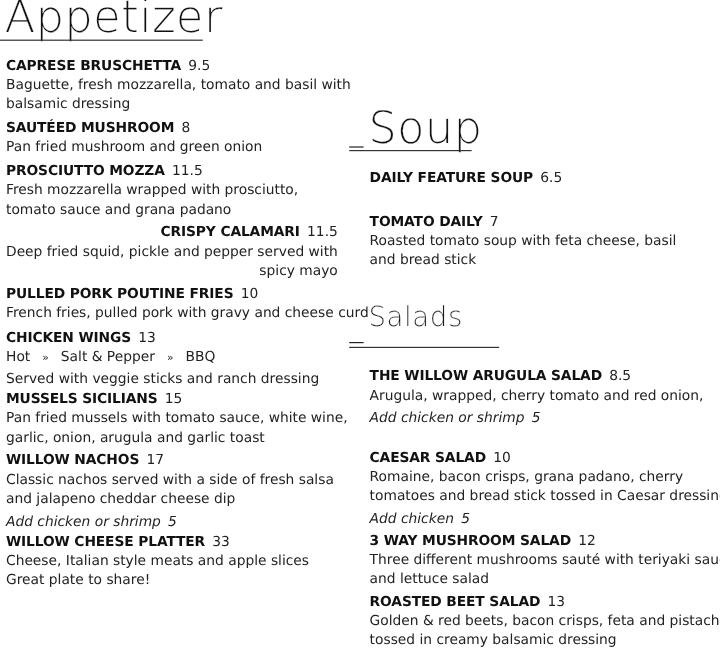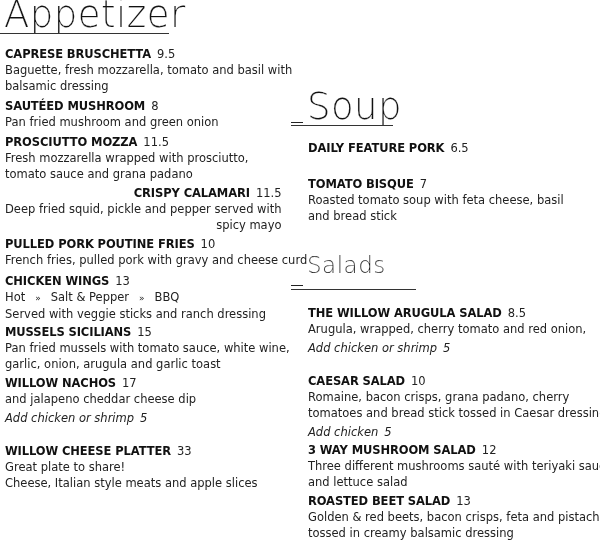--- a/index.html
+++ b/index.html
@@ -111,40 +111,41 @@
 </div>
 
 <div class="item" style="left:5px; top:324px;">
   <span class="item-name">MUSSELS SICILIANS</span><span class="item-price">15</span>
   <span class="item-desc">Pan fried mussels with tomato sauce, white wine,</span>
   <span class="item-desc">garlic, onion, arugula and garlic toast</span>
 </div>
 
 <div class="item" style="left:5px; top:375px;">
   <span class="item-name">WILLOW NACHOS</span><span class="item-price">17</span>
+  <span class="item-desc">Classic nachos served with a side of fresh salsa</span>
   <span class="item-desc">and jalapeno cheddar cheese dip</span>
   <span class="item-addon"><span>Add chicken or shrimp</span><span class="addon-price">5</span></span>
 </div>
 
 <div class="item" style="left:5px; top:443px;">
   <span class="item-name">WILLOW CHEESE PLATTER</span><span class="item-price">33</span>
+  <span class="item-desc">Cheese, Italian style meats and apple slices</span>
   <span class="item-desc">Great plate to share!</span>
-  <span class="item-desc">Cheese, Italian style meats and apple slices</span>
 </div>
 
 <div class="title-dash" style="left:291px; top:122px; width:12px;"></div>
 <div class="section-title" style="left:307px; top:88px; font-size:37px;">Soup</div>
 <div class="title-underline" style="left:291px; top:125px; width:102px;"></div>
 
 <div class="item" style="left:308px; top:140px;">
-  <span class="item-name">DAILY FEATURE PORK</span><span class="item-price">6.5</span>
+  <span class="item-name">DAILY FEATURE SOUP</span><span class="item-price">6.5</span>
 </div>
 
 <div class="item" style="left:308px; top:176px;">
-  <span class="item-name">TOMATO BISQUE</span><span class="item-price">7</span>
+  <span class="item-name">TOMATO DAILY</span><span class="item-price">7</span>
   <span class="item-desc">Roasted tomato soup with feta cheese, basil</span>
   <span class="item-desc">and bread stick</span>
 </div>
 
 <div class="title-dash" style="left:291px; top:285px; width:12px;"></div>
 <div class="section-title" style="left:307px; top:254px; font-size:23px;">Salads</div>
 <div class="title-underline" style="left:291px; top:289px; width:125px;"></div>
 
 <div class="item" style="left:308px; top:305px;">
   <span class="item-name">THE WILLOW ARUGULA SALAD</span><span class="item-price">8.5</span>

